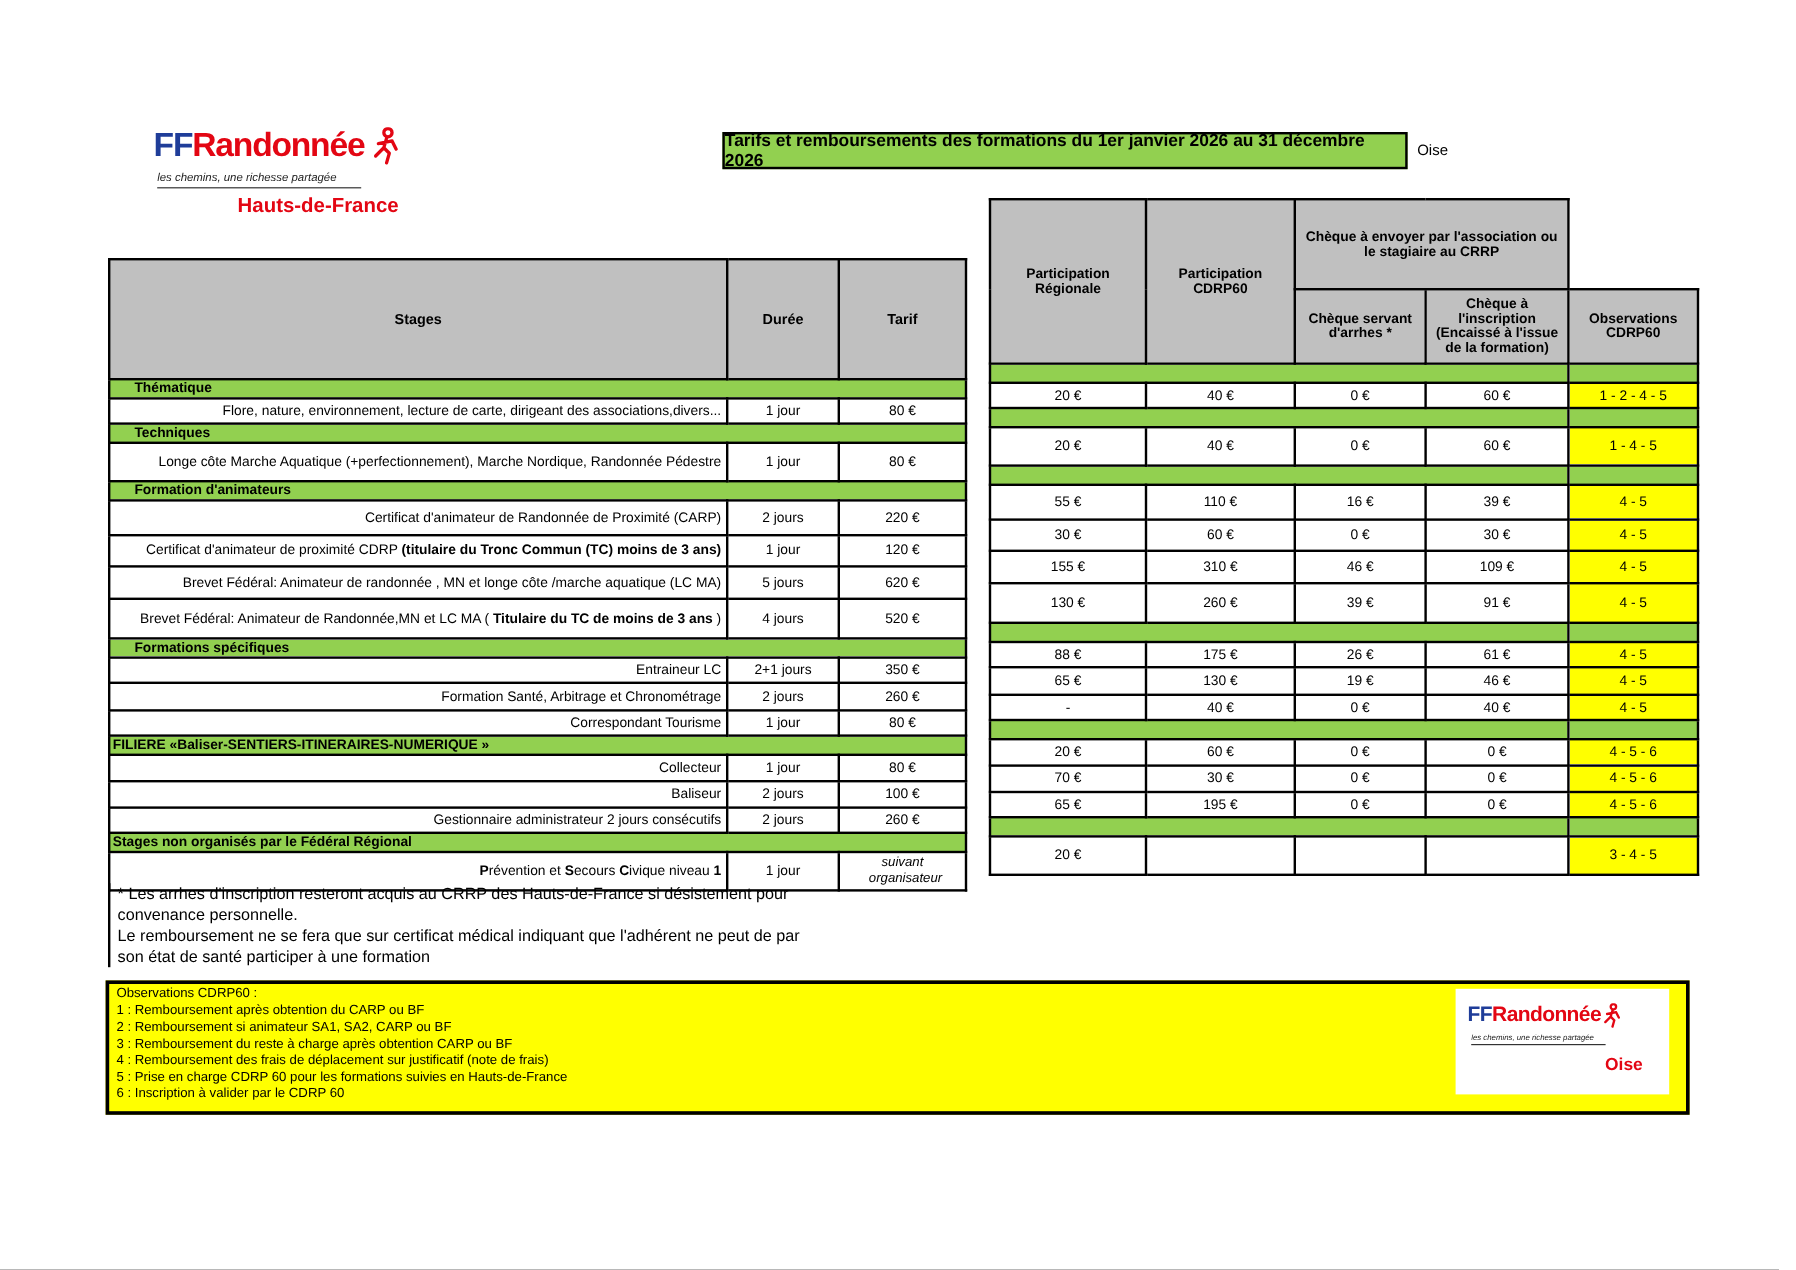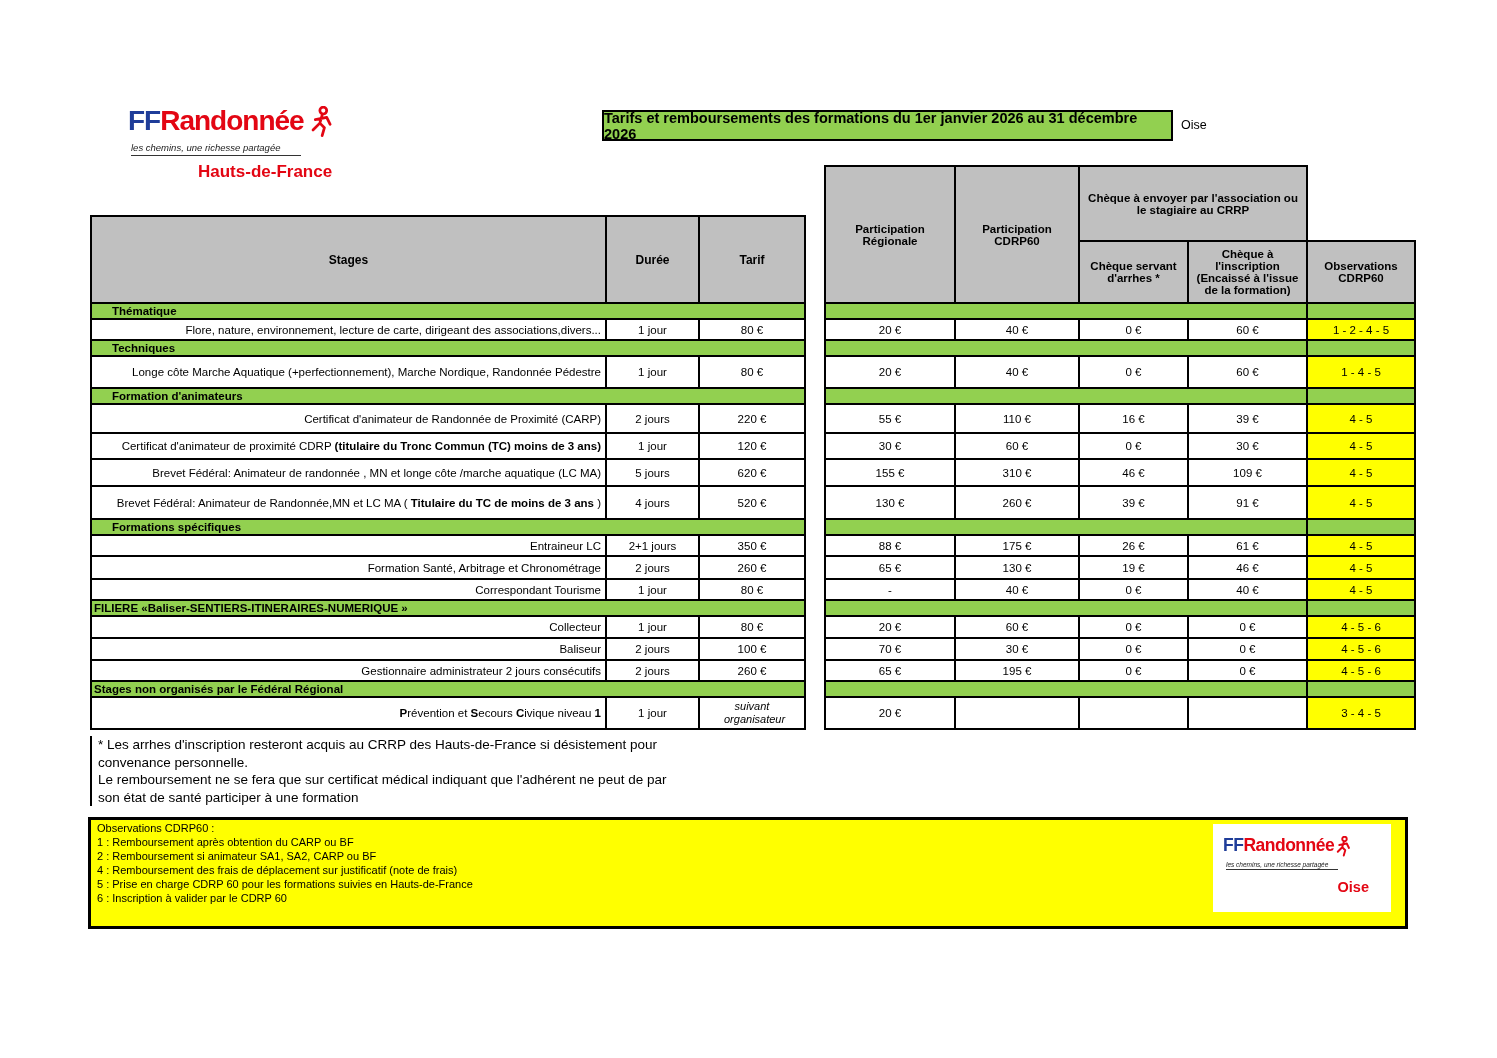--- a/index.html
+++ b/index.html
@@ -30,21 +30,21 @@
   .hdr-s { background:#C0C0C0; font-weight:bold; text-align:center; font-size:11.5px; padding:1px 2px; }
   .c { text-align:center; }
   .stage { text-align:right; padding-left:13px; padding-right:4px; }
   .secl { background:#92D050; font-weight:bold; padding-left:20px; font-size:11.5px; }
   .secg { background:#92D050; }
   .obs { background:#FFFF00; text-align:center; }
   .it { font-style:italic; font-size:11px; line-height:1.15; padding:0 24px; }
   .spacer { border:none; background:transparent; }
   #left-table  { position:absolute; left:90px;  top:215px; width:714px; }
   #right-table { position:absolute; left:824px; top:165px; width:590px; }
-  tr.hHead { height:87px;margin-left:34px; } tr.hA { height:75px; } tr.hB { height:62px; }
+  tr.hHead { height:100px;margin-left:34px; } tr.hA { height:75px; } tr.hB { height:62px; }
   tr.h16 { height:16px; } tr.h21 { height:21px; } tr.h22 { height:22px; }
   tr.h23 { height:23px; } tr.h26 { height:26px; } tr.h27 { height:27px;border-radius:10px; }
   tr.h29 { height:29px; } tr.h32 { height:32px; } tr.h33 { height:33px; }
   
   .footnote { position:absolute; left:90px; top:736px; width:640px; border-left:2.5px solid #000;
     padding-left:6px; font-size:13.5px; line-height:17.5px; }
   
   .obs-box { position:absolute; left:88px; top:817px; width:1320px; height:112px; background:#FFFF00;
     border:3px solid #000; padding:2px 6px; font-size:11px; line-height:13.9px; }
   
@@ -317,20 +317,21 @@
     <div>* Les arrhes d'inscription resteront acquis au CRRP des Hauts-de-France si désistement pour</div>
     <div>convenance personnelle.</div>
     <div>Le remboursement ne se fera que sur certificat médical indiquant que l'adhérent ne peut de par</div>
     <div>son état de santé participer à une formation</div>
   </div>
 
   <div class="obs-box">
     <div>Observations CDRP60 :</div>
     <div>1 : Remboursement après obtention du CARP ou BF</div>
     <div>2 : Remboursement si animateur SA1, SA2, CARP ou BF</div>
+    <div>3 : Remboursement du reste à charge après obtention CARP ou BF</div>
     <div>4 : Remboursement des frais de déplacement sur justificatif (note de frais)</div>
     <div>5 : Prise en charge CDRP 60 pour les formations suivies en Hauts-de-France</div>
     <div>6 : Inscription à valider par le CDRP 60</div>
   </div>
 
   <div class="logo-card">
     <div class="logo-line">
       <span class="logo-ff">FF</span>
         <span class="logo-rando">Randonnée</span>
       <span class="hiker">

